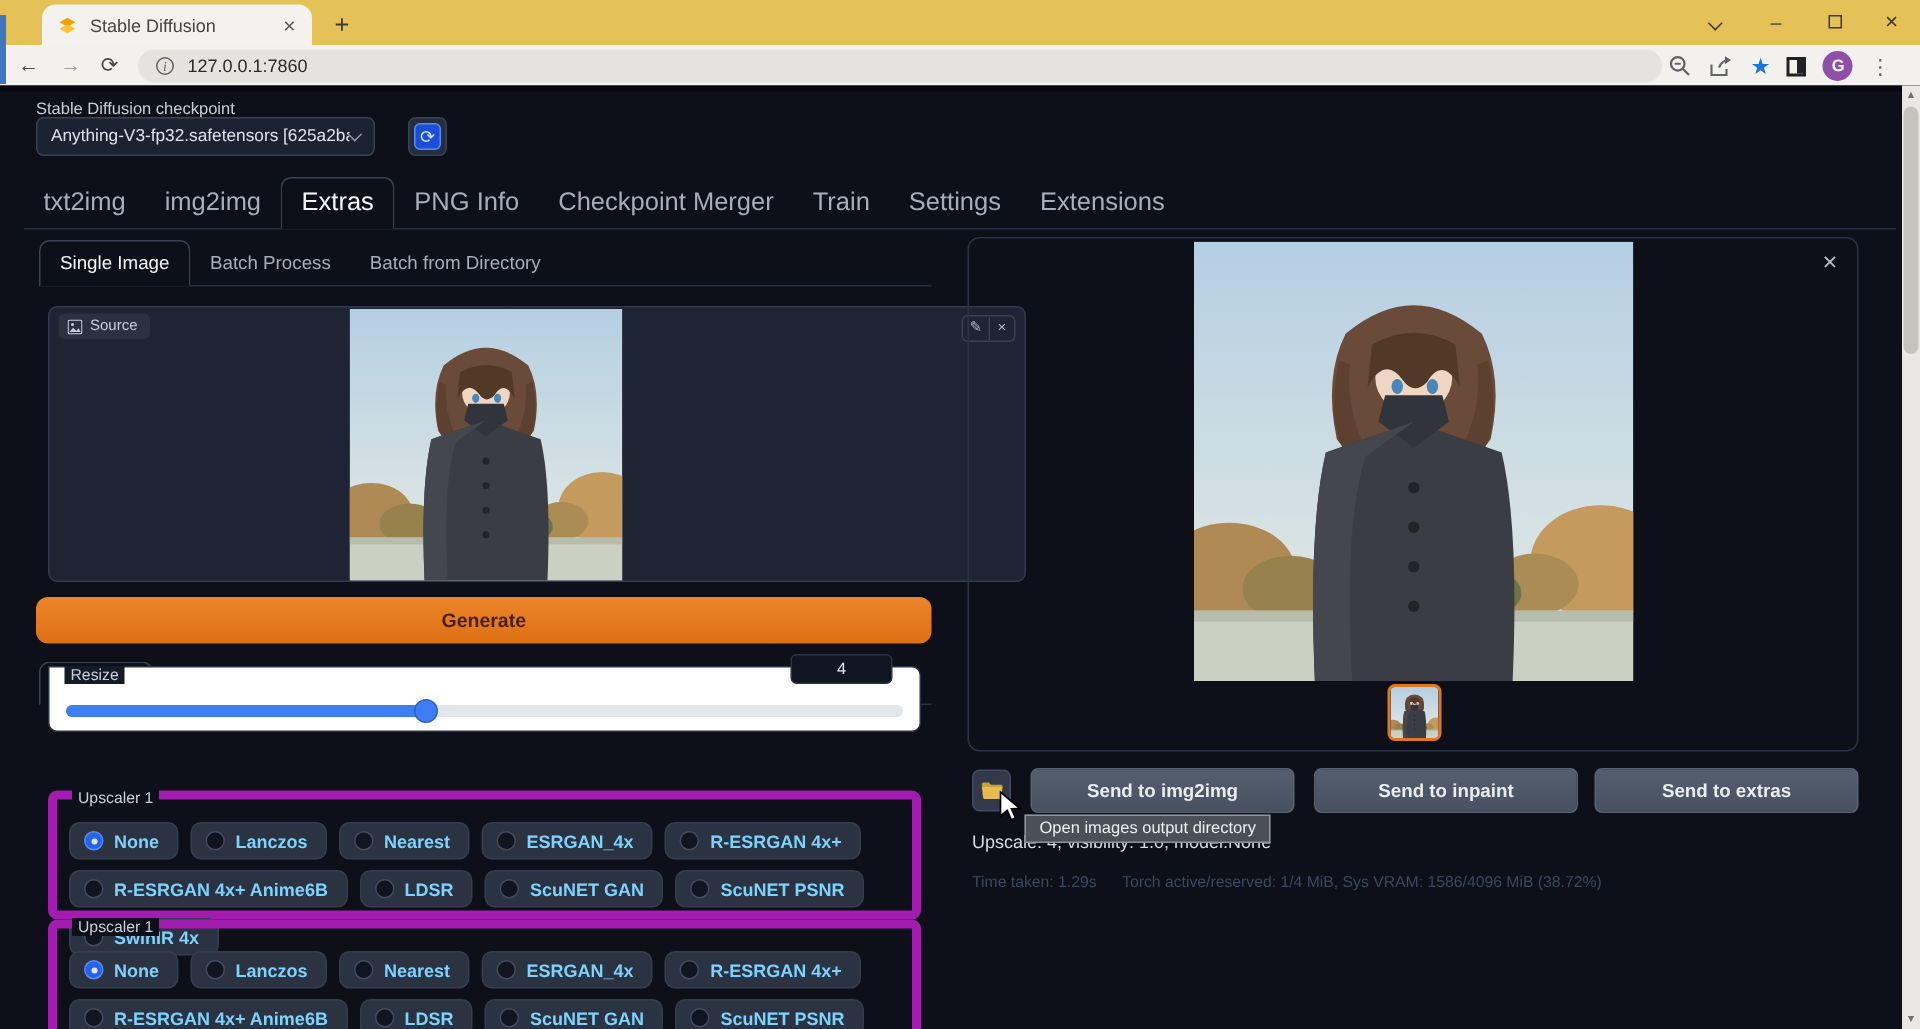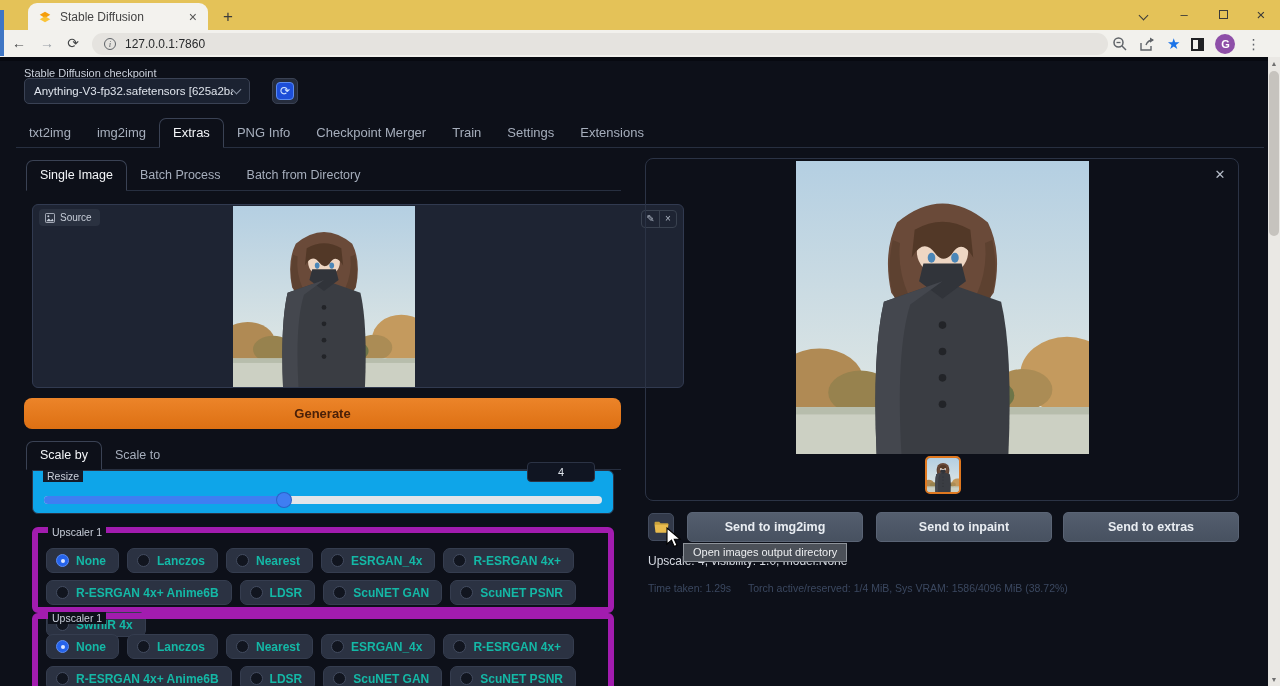--- a/index.html
+++ b/index.html
@@ -48,21 +48,21 @@
              border:1px solid #3a4254; border-radius:5px; display:flex; align-items:center; padding:0 9px;}
   .dd-text{ font-size:11.5px; color:#dfe4ec; flex:1; white-space:nowrap; overflow:hidden;}
   .dd-chev{ width:7px; height:7px; border-right:1.5px solid #8a93a3; border-bottom:1.5px solid #8a93a3;
             transform:rotate(45deg); margin-top:-4px;}
   .refresh-btn{ position:absolute; left:272px; top:78px; width:26px; height:26px; background:#262d3d;
             border:1px solid #3a4254; border-radius:5px; display:flex; align-items:center; justify-content:center;}
   .refresh-inner{ width:18px; height:18px; background:#1d4ed8; border:1px solid #5b8bf0; border-radius:4px;
             color:#cfe3ff; font-size:12px; line-height:16px; text-align:center;}
 
   .tabrow{ position:absolute; display:flex; align-items:flex-end; border-bottom:1px solid #272f40; }
-  .tabrow .tab{ padding:6px 13px 7px; font-size:13px; color:#a6aebc; white-space:nowrap; }
+  .tabrow .tab{ padding:6px 13px 7px; font-size:17px; color:#a6aebc; white-space:nowrap; }
   .tabrow .tab.active{ border:1px solid #3a4254; border-bottom:1px solid #0d1019; margin-bottom:-1px;
             border-radius:7px 7px 0 0; color:#f3f5f8; background:#0d1019;}
   .main-tabs{ left:16px; top:118px; width:1248px; }
   .sub-tabs{ left:26px; top:160px; width:595px; }
   .sub-tabs .tab{ font-size:12.5px; padding:7px 13px 8px;}
   .scale-tabs{ left:26px; top:441px; width:595px; }
   .scale-tabs .tab{ font-size:12.5px; padding:6px 13px 7px;}
 
   
   .droparea{ position:absolute; left:32px; top:204px; width:652px; height:184px; background:#1e2433;
@@ -71,38 +71,38 @@
              display:flex; align-items:center; gap:5px; padding:0 8px 0 6px; font-size:10px; color:#c7cdd8;}
   .edit-group{ position:absolute; right:6px; top:5px; display:flex; border:1px solid #39414f; border-radius:4px;}
   .edit-group span{ width:17px; height:16px; font-size:10px; color:#aeb6c4; text-align:center; line-height:16px;}
   .edit-group span+span{ border-left:1px solid #39414f; }
   .src-img{ position:absolute; left:200px; top:1px; width:182px; height:181px; }
 
   .generate{ position:absolute; left:24px; top:398px; width:597px; height:31px; border:none; border-radius:8px;
              background:linear-gradient(#ec8429,#dd7013); color:#4a2008; font-weight:bold; font-size:13px;
              font-family:"Liberation Sans",sans-serif; }
 
-  .resize-block{ position:absolute; left:32px; top:470px; width:582px; height:44px; background:#0ea5e9;
+  .resize-block{ position:absolute; left:32px; top:444px; width:582px; height:44px; background:#ffffff;
              border:1px solid #2b3345; border-radius:0 6px 6px 6px; }
   .legend{ position:absolute; top:-7px; left:10px; padding:0 4px; font-size:10.5px; color:#c9cfda; background:#0d1019;}
   .resize-block .legend{ background:#141a28; top:-1px; }
   .num-input{ position:absolute; right:18px; top:-9px; width:68px; height:20px; background:#101522;
              border:1px solid #2b3345; border-radius:4px; color:#dfe4ec; font-size:11px; text-align:center;
              line-height:18px;}
   .slider-wrap{ position:absolute; left:11px; right:11px; top:22px; height:14px; --p:43%; }
   .slider-track{ position:absolute; left:0; right:0; top:3px; height:8px; background:#e2e5ea; border-radius:4px;}
   .slider-fill{ position:absolute; left:0; top:3px; height:8px; width:var(--p); background:#3f7ef2; border-radius:4px 0 0 4px;}
   .slider-handle{ position:absolute; left:var(--p); top:0; width:14px; height:14px; margin-left:-7px;
              background:#3f7ef2; border-radius:50%; box-shadow:0 0 0 1px #2b62c9;}
 
   .upscaler-block{ position:absolute; left:32px; width:582px; height:86px; border:6px solid #a21caf; border-radius:6px;}
   .chips{ position:absolute; left:8px; top:15px; right:8px; display:flex; flex-wrap:wrap; gap:7px 8px;}
   .chip{ display:inline-flex; align-items:center; gap:7px; height:25px; padding:0 12px 0 9px;
          background:#2b3242; border:1px solid #353d4f; border-radius:7px; font-size:12px; font-weight:bold;
-         color:#14b8a6; white-space:nowrap;}
+         color:#7dd3fc; white-space:nowrap;}
   .radio{ width:13px; height:13px; border-radius:50%; background:#11151f; border:1px solid #434c60; }
   .chip.selected .radio{ background:#2563eb; border-color:#5b8bf0; position:relative;}
   .chip.selected .radio::after{ content:""; position:absolute; left:3.5px; top:3.5px; width:4px; height:4px;
          border-radius:50%; background:#dce7ff;}
 
   
   .gallery{ position:absolute; left:645px; top:158px; width:594px; height:343px; border:1px solid #2b3345; border-radius:8px;}
   .result-img{ position:absolute; left:150px; top:2px; width:293px; height:293px; }
   .gal-close{ position:absolute; right:10px; top:8px; font-size:13px; color:#b6bdc9; width:16px; text-align:center;}
   .thumb{ position:absolute; left:279px; top:297px; width:36px; height:38px; border:2px solid #e0781f;

